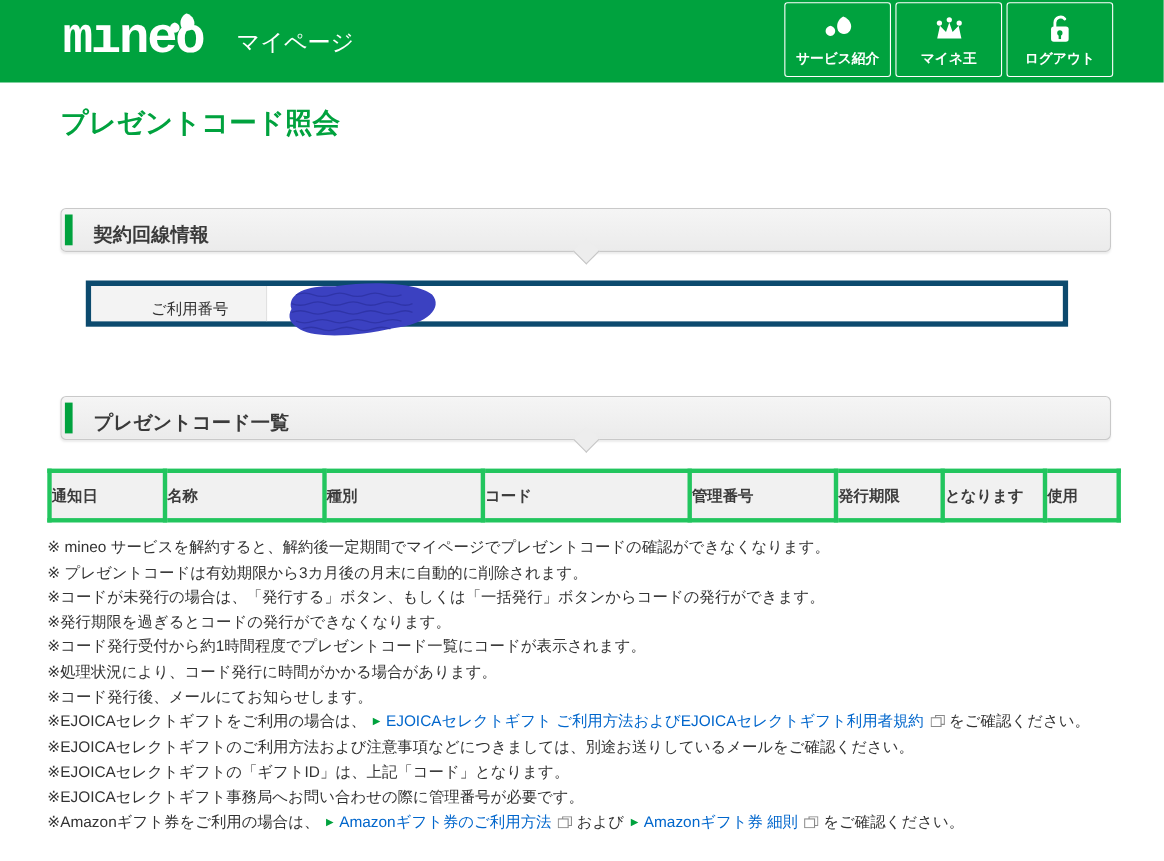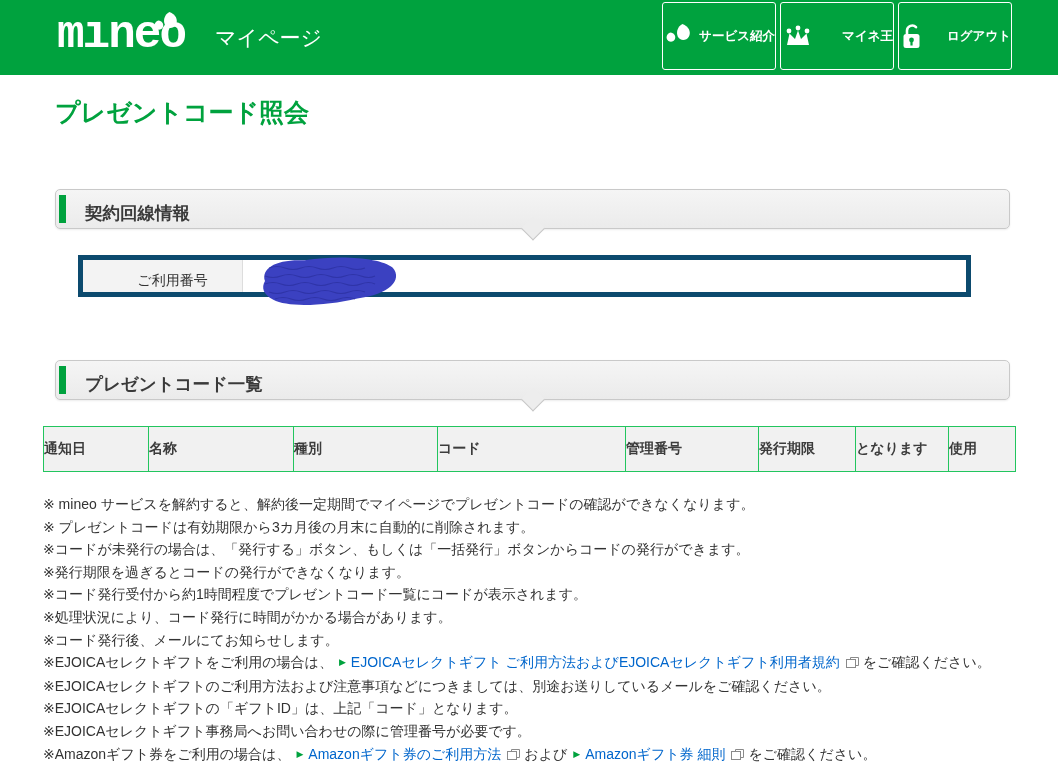--- a/index.html
+++ b/index.html
@@ -10,22 +10,22 @@
   .site-header { position:relative; width:100%; height:75px;
     background:var(--brand-green,#00a23e);font-family:Liberation Mono, monospace; }
   .logo-wrap { position:absolute; left:57px; top:8px; display:flex;
     align-items:flex-end; cursor:pointer; }
   .logo-text { color:#fff; font-weight:bold; font-size:46px; line-height:54px;
     letter-spacing:-2px; position:relative; }
   .logo-sprout { position:absolute; left:92px; top:4px; }
   .logo-sub { color:#fff; font-size:21px; margin-left:30px; padding-bottom:10px; }
 
   .header-nav { position:absolute; top:2px; right:46px; display:flex; }
-  .nav-btn { width:114px; height:68px; margin-left:4px; border:1px solid #fff;
-    border-radius:3px; display:flex; flex-direction:row; align-items:center;
+  .nav-btn { width:97px; height:68px; margin-left:4px; border:1px solid #fff;
+    border-radius:3px; display:flex; flex-direction:column; align-items:center;
     justify-content:space-between; padding:8px 0 7px; cursor:pointer;
     text-decoration:none; }
   .nav-icon { height:32px; display:flex; align-items:center; }
   .nav-icon svg { display:block; }
   .nav-label { color:#fff; font-size:12.5px; font-weight:bold; white-space:nowrap; }
 
   
   main { padding:0 43px; }
   h1.page-title { margin:22px 0 0 12px; font-size:25px; font-weight:bold;
     color:var(--brand-green,#00a23e); height:30px; line-height:30px; }
@@ -46,25 +46,25 @@
 
   .form-row { margin:26px 44px 0 35px; display:flex; border:5px solid #0c4a6e;
     height:42px;text-align:center; }
   .form-label { width:160px; background:#f3f3f3; border-right:1px solid #ddd;
     font-size:14px; line-height:40px; padding-left:20px; color:#333; }
   .form-value { flex:1; background:#fff; position:relative; }
   .redaction { position:absolute; left:0px; top:-7px; z-index:3; }
 
   table.codes-table { margin-top:26px; width:972px; border-collapse:collapse;
     table-layout:fixed; }
-  .codes-table th { border:1px solid #22c55e; background:#f1f1f1; height:45px;
+  .codes-table th { border:4px solid #22c55e; background:#f1f1f1; height:45px;
     font-size:14px; font-weight:bold; color:#3c3c3c; text-align:left;
     }
 
-  .notes { margin-top:21px; font-size:14px; color:#333; }
+  .notes { margin-top:11px; font-size:14px; color:#333; }
   .note-line { line-height:22.6px; white-space:nowrap; }
   .note-link { color:var(--link-blue,#0066cc); text-decoration:none; }
   .link-marker { color:var(--brand-green,#00a23e); font-size:9px;
     margin:0 5px 0 6px; vertical-align:2px; }
   .ext-icon { display:inline-block; margin:0 4px 0 6px; vertical-align:-1px; }
 </style>
 </head>
 <body>
 
 <div class="page">

